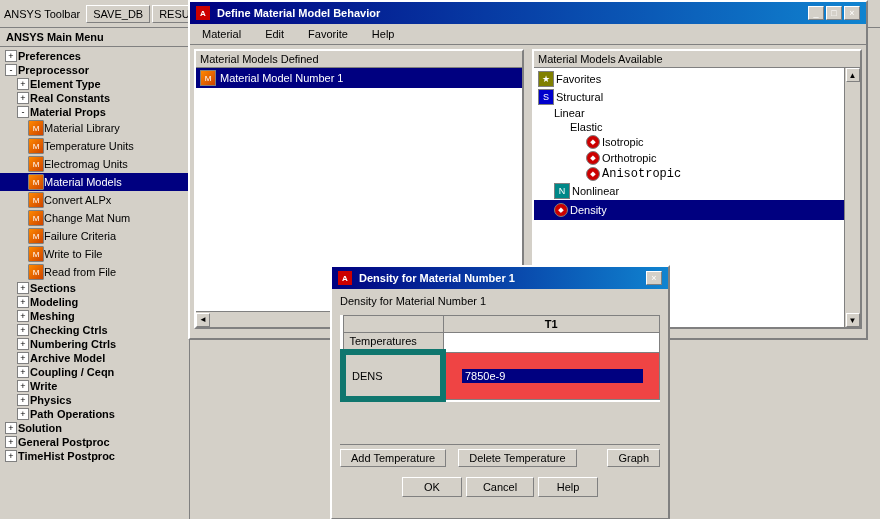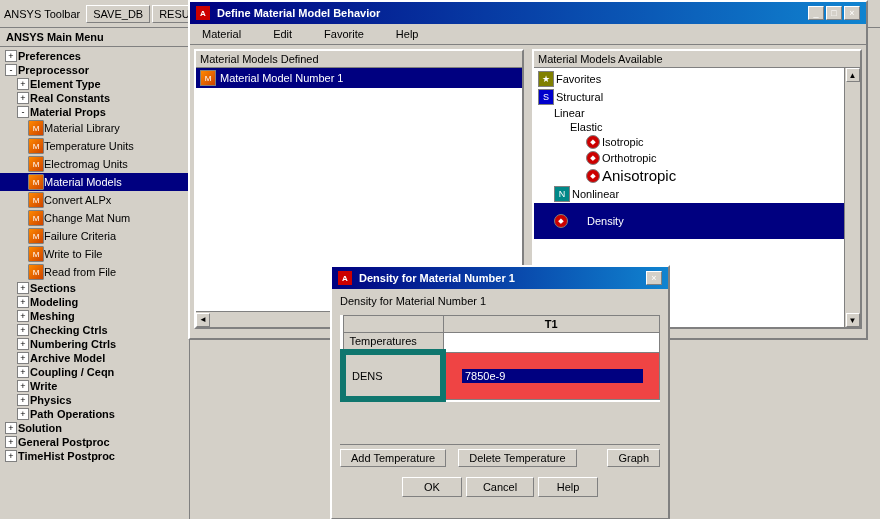--- a/index.html
+++ b/index.html
@@ -136,21 +136,21 @@
       border-top-color: #fff;
       border-left-color: #fff;
       display: flex;
       align-items: center;
       justify-content: center;
       font-size: 9px;
       cursor: pointer;
     }
     .dialog-menubar {
       display: flex;
-      gap: 16px;
+      gap: 8px;
       padding: 2px 4px;
       background: #d4d0c8;
       border-bottom: 1px solid #808080;
     }
     .menu-item {
       padding: 2px 8px;
       font-size: 11px;
       cursor: pointer;
     }
 
@@ -486,29 +486,29 @@
             <span style="font-size:11px;">Isotropic</span>
           </div>
 
           <div style="display:flex;align-items:center;gap:2px;padding:1px 4px;padding-left:52px;">
             <div style="width:14px;height:14px;background:#cc0000;border-radius:50%;border:1px solid #808080;display:flex;align-items:center;justify-content:center;font-size:7px;color:#fff;">◆</div>
             <span style="font-size:11px;">Orthotropic</span>
           </div>
 
           <div style="display:flex;align-items:center;gap:2px;padding:1px 4px;padding-left:52px;">
             <div style="width:14px;height:14px;background:#cc0000;border-radius:50%;border:1px solid #808080;display:flex;align-items:center;justify-content:center;font-size:7px;color:#fff;">◆</div>
-            <span style="font-size:15px;">Anisotropic</span>
+            <span style="font-size:12px;font-family:Liberation Mono, monospace;">Anisotropic</span>
           </div>
 
           <div style="display:flex;align-items:center;gap:2px;padding:1px 4px;padding-left:20px;">
             <div style="width:16px;height:16px;background:#008888;border:1px solid #808080;display:flex;align-items:center;justify-content:center;font-size:9px;color:#fff;">N</div>
             <span style="font-size:11px;">Nonlinear</span>
           </div>
 
-          <div style="display:flex;align-items:center;gap:19px;padding:11px 4px;padding-left:20px;background:#000080;">
+          <div style="display:flex;align-items:center;gap:2px;padding:3px 4px;padding-left:20px;background:#000080;">
             <div style="width:14px;height:14px;background:#cc0000;border-radius:50%;border:1px solid #808080;display:flex;align-items:center;justify-content:center;font-size:7px;color:#fff;">◆</div>
             <span style="font-size:11px;color:#fff;">Density</span>
           </div>
 
         </div>
 
         <div style="width:16px;background:#d4d0c8;border-left:1px solid #808080;display:flex;flex-direction:column;align-items:center;">
           <div style="width:14px;height:14px;background:#d4d0c8;border:1px solid #808080;border-top-color:#fff;border-left-color:#fff;display:flex;align-items:center;justify-content:center;font-size:8px;">▲</div>
           <div style="flex:1;background:#d4d0c8;"></div>
           <div style="width:14px;height:14px;background:#d4d0c8;border:1px solid #808080;border-top-color:#fff;border-left-color:#fff;display:flex;align-items:center;justify-content:center;font-size:8px;">▼</div>

